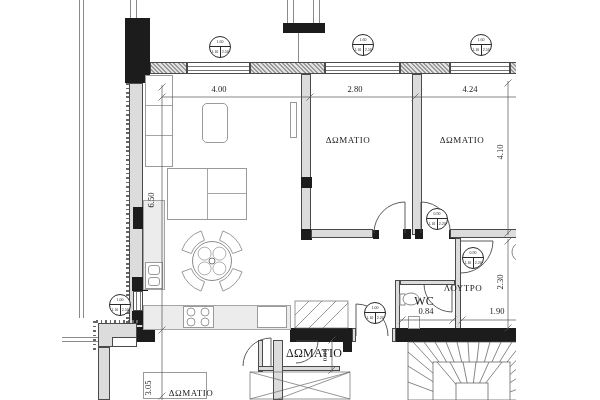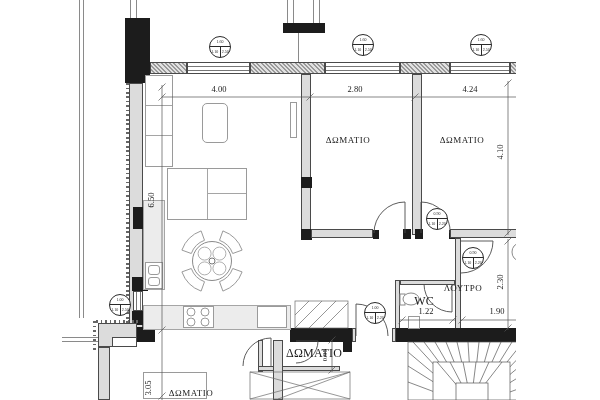--- a/index.html
+++ b/index.html
@@ -298,21 +298,21 @@
         <span>2.20</span>
       </span>
   </div>
 
   <span class="abs dim" style="left:219px;top:89px">4.00</span>
   <span class="abs dim" style="left:355px;top:89px">2.80</span>
   <span class="abs dim" style="left:470px;top:89px">4.24</span>
   <span class="abs dimv" style="left:151px;top:200px">6.50</span>
   <span class="abs dimv" style="left:500px;top:152px">4.10</span>
   <span class="abs dimv" style="left:500px;top:282px">2.30</span>
-  <span class="abs dim" style="left:426px;top:311px">1.22</span>
+  <span class="abs dim" style="left:426px;top:311px">0.84</span>
   <span class="abs dim" style="left:497px;top:311px">1.90</span>
   <span class="abs dimv" style="left:148px;top:388px">3.05</span>
   <span class="abs dimv" style="left:325px;top:355px;font-size:7px">0.95</span>
 
   <span class="abs lbl" style="left:348px;top:140px">ΔΩΜΑΤΙΟ</span>
   <span class="abs lbl" style="left:462px;top:140px">ΔΩΜΑΤΙΟ</span>
   <span class="abs lbl" style="left:463px;top:288px">ΛΟΥΤΡΟ</span>
   <span class="abs lbls" style="left:424px;top:301px">WC</span>
   <span class="abs lbls" style="left:314px;top:353px">ΔΩΜΑΤΙΟ</span>
   <span class="abs lbl" style="left:191px;top:393px">ΔΩΜΑΤΙΟ</span>

